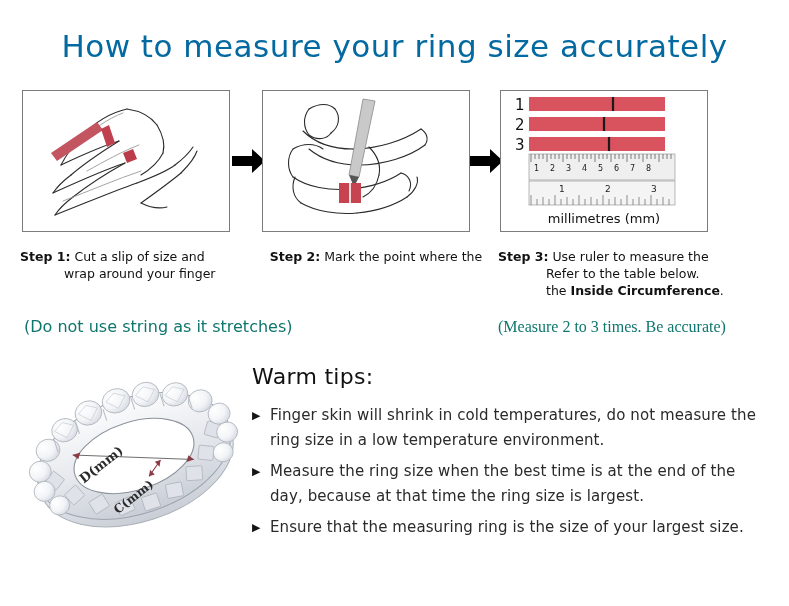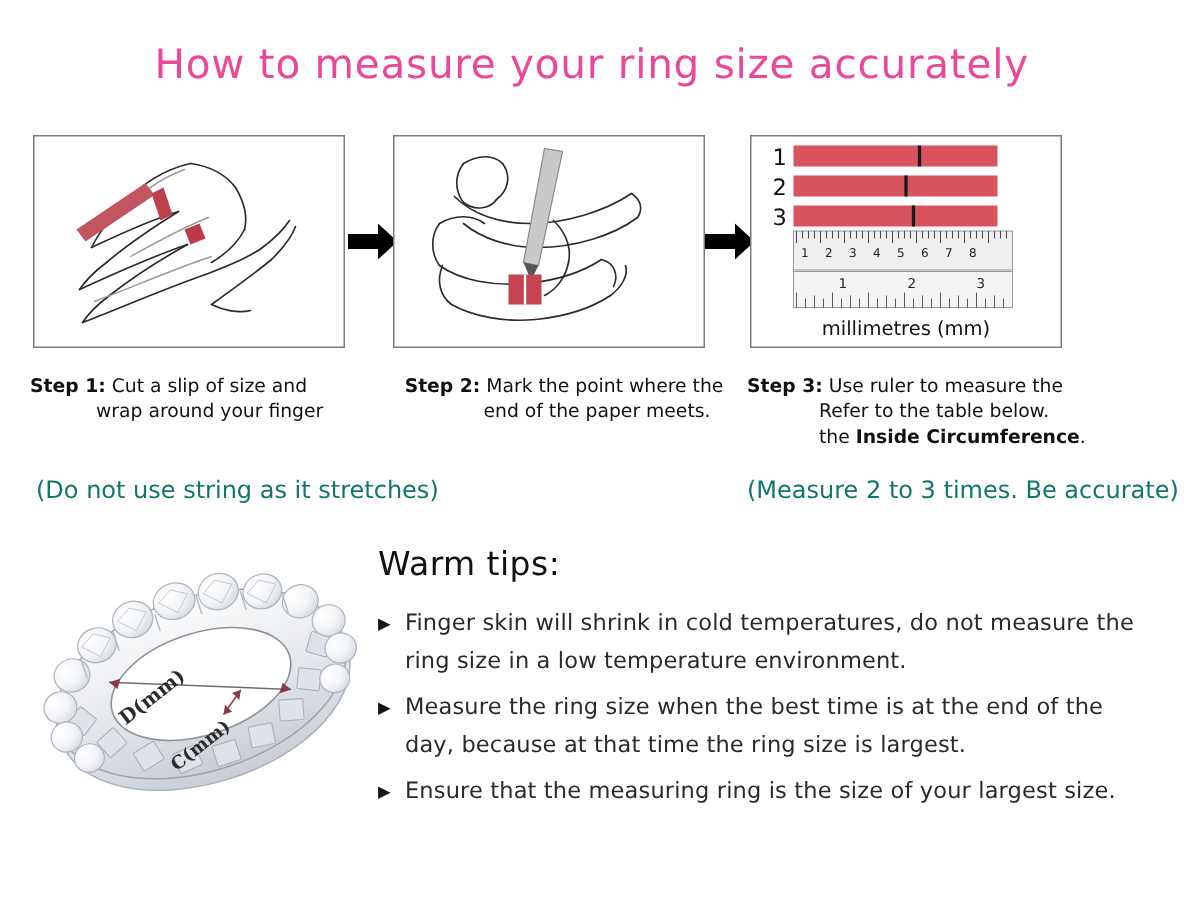--- a/index.html
+++ b/index.html
@@ -17,24 +17,24 @@
   }
 
   
   .page-title {
     position: absolute;
     left: 0;
     top: 28px;
     width: 789px;
     text-align: center;
     font-family: "DejaVu Sans", sans-serif;
-    font-size: 27px;
+    font-size: 31px;
     font-weight: 400;
     letter-spacing: 0.5px;
-    color: #ec4899;
+    color: #0369a1;
   }
 
   
   .panels {
     position: absolute;
     left: 0;
     top: 90px;
     width: 789px;
     height: 150px;
   }
@@ -88,21 +88,21 @@
   }
   .caption-3 .cont { padding-left: 48px; }
   .caption .em { font-weight: bold; }
   .note {
     position: absolute;
     font-size: 16px;
     line-height: 17px;
     color: #0f766e;
   }
   .note-1 { left: 24px; top: 70px; }
-  .note-3 { left: 498px; top: 70px; }
+  .note-3 { left: 498px; top: 70px; font-family: Liberation Serif, serif; }
 
   
   .ring-figure {
     position: absolute;
     left: 18px;
     top: 352px;
     width: 232px;
     height: 200px;
   }
   .ring-figure svg { display: block; }
@@ -350,21 +350,20 @@
 
   <div class="caption caption-1">
     <span class="lead">Step 1:</span>
     <span>Cut a slip of size and</span>
     <span class="cont">wrap around your finger</span>
   </div>
 
   <div class="caption caption-2">
     <span class="lead">Step 2:</span>
     <span>Mark the point where the</span>
-    <span class="cont">end of the paper meets.</span>
   </div>
 
   <div class="caption caption-3">
     <span class="lead">Step 3:</span>
     <span>Use ruler to measure the</span>
     <span class="cont">Refer to the table below.</span>
     <span class="cont"><span>the </span><span class="em">Inside Circumference</span><span>.</span></span>
   </div>
 
   <div class="note note-1">(Do not use string as it stretches)</div>

